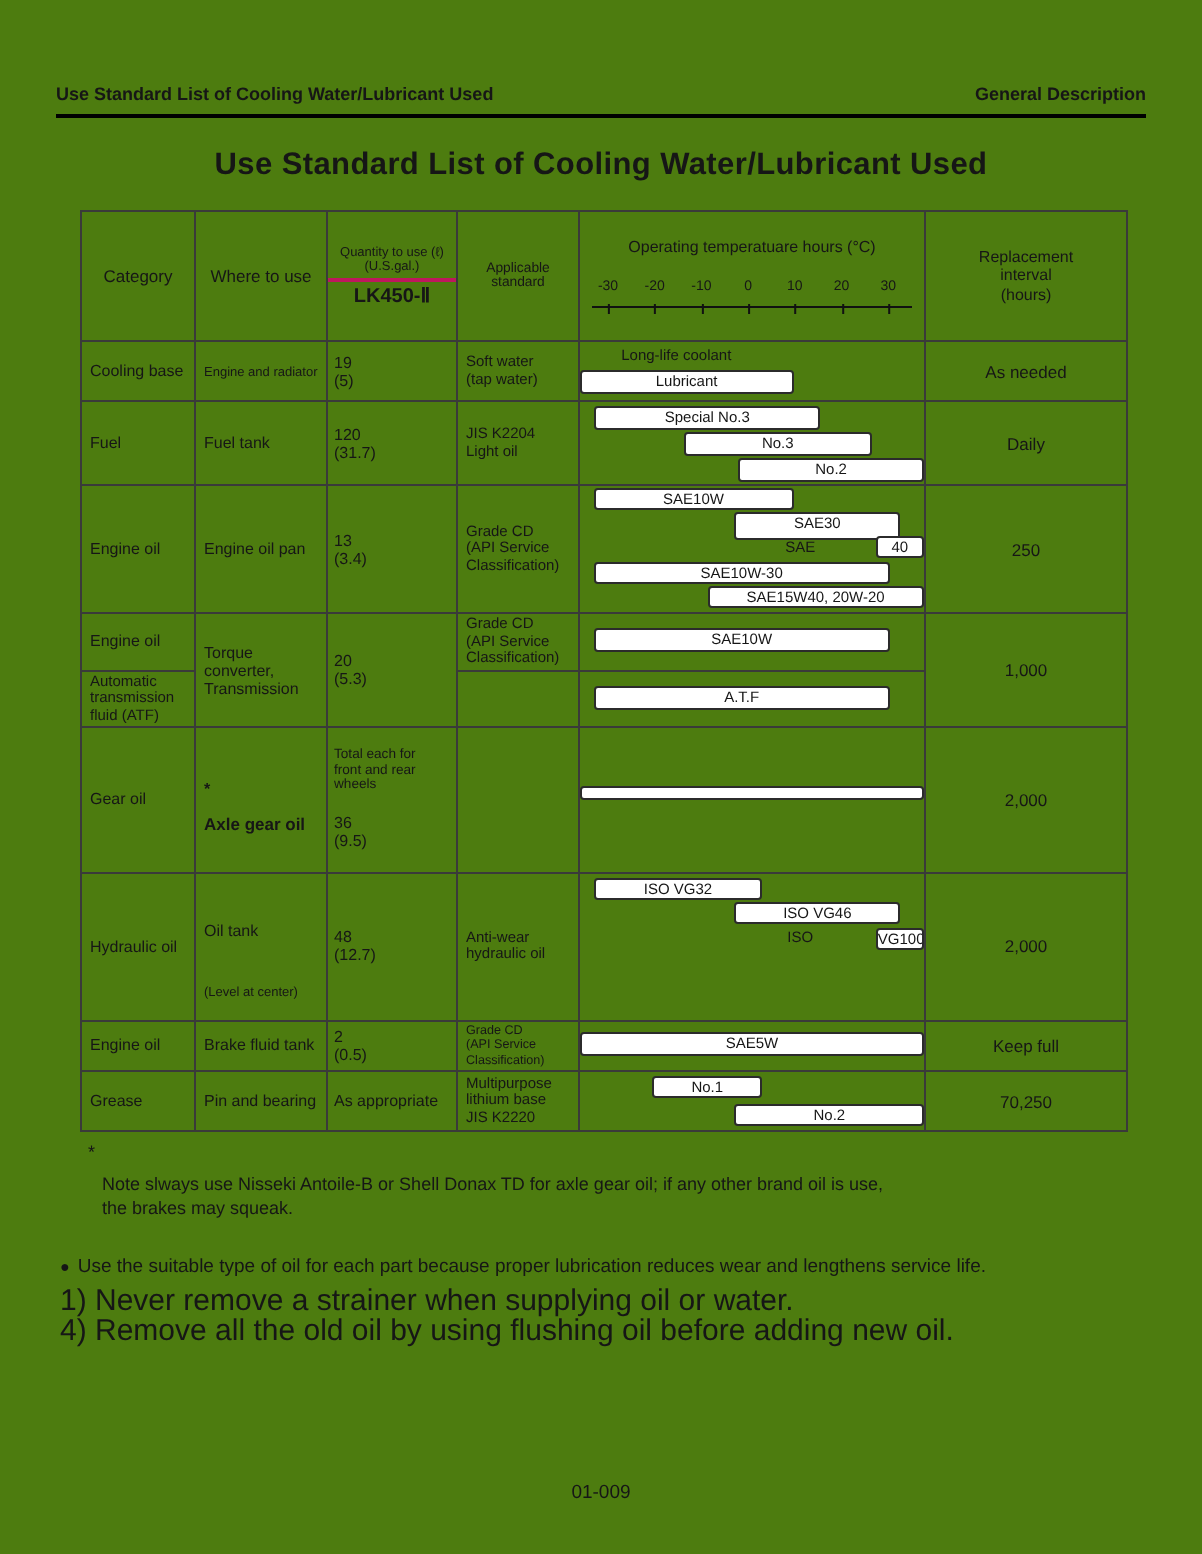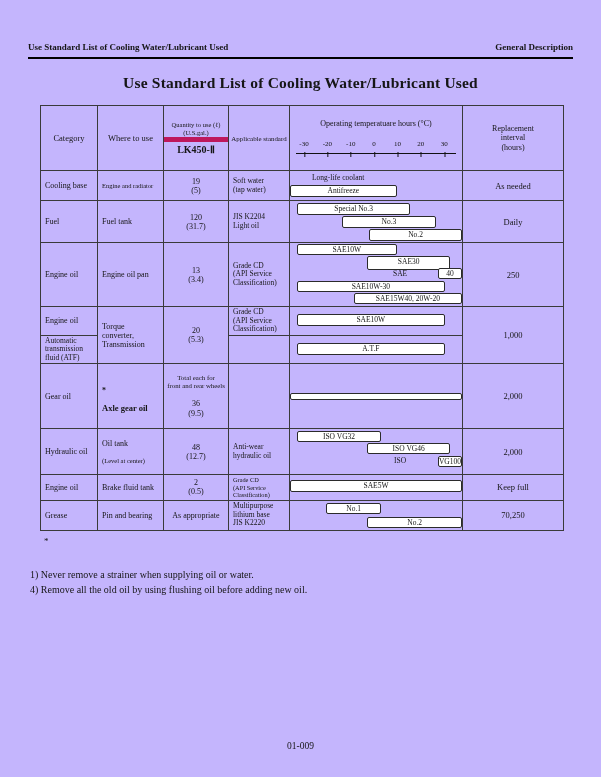--- a/index.html
+++ b/index.html
@@ -1,45 +1,45 @@
 <!DOCTYPE html>
 <html><head>
 <meta charset="utf-8">
 <style>
   html,body{margin:0;padding:0;background:#fff;}
-  .page{position:relative;width:601px;height:777px;background:#c4b5fd;overflow:hidden;
-        font-family:Liberation Serif, serif;color:#161616;}
+  .page{position:relative;width:601px;height:777px;background:#4d7c0f;overflow:hidden;
+        font-family:Liberation Sans, sans-serif;color:#161616;}
   
   .running-header{display:flex;justify-content:space-between;align-items:flex-end;
         margin:0 28px;padding-top:42px;padding-bottom:5px;border-bottom:2px solid #000;
         font-size:9px;font-weight:bold;}
   .title{margin:15px 0 0;text-align:center;font-size:15.5px;font-weight:bold;letter-spacing:.2px;}
   
   .spec-table{margin:13px 0 0 40px;border-collapse:collapse;border:1.5px solid #000;
         table-layout:fixed;width:523px;}
   .spec-table th,.spec-table td{border:1px solid #3a3a3a;white-space:pre-line;
         vertical-align:middle;padding:1px 3px;}
   .spec-table th{font-weight:normal;font-size:8.5px;text-align:center;padding:0;}
   .spec-table td{font-size:8px;}
   .col-cat{text-align:left;padding-left:4px !important;}
   .col-where{text-align:left;padding-left:4px !important;}
-  .col-qty{text-align:center;}
+  .col-qty{}
   .col-std{text-align:left;font-size:7.5px !important;line-height:8.5px;padding-left:4px !important;}
   .col-std.tiny{font-size:6.3px !important;line-height:7.5px;}
   .col-repl{text-align:center;font-size:8.5px !important;}
   .xs{font-size:6.5px;}
-  .cell-line{display:block;}
+  .cell-line{display:block;margin-top:14px;}
   .bold{font-weight:bold;font-size:8.5px;}
   .where-star{display:block;line-height:6px;font-weight:bold;}
   .qty-note{display:block;font-size:6.8px;line-height:7.5px;}
   .qty-val{display:block;font-size:8px;line-height:9.5px;margin-top:1px;}
   
   .qty-head{display:flex;flex-direction:column;height:100%;}
   .qty-top{font-size:6.5px;line-height:7.5px;padding:3px 1px 1px;}
-  .qty-model{margin-top:auto;border-top:5px solid #be185d;font-size:10px;font-weight:bold;line-height:16px;}
+  .qty-model{margin-top:auto;border-top:2px solid #be185d;font-size:10px;font-weight:bold;line-height:16px;}
   th.std-head{font-size:6.9px;}
   th.temp-head{padding:0;vertical-align:top;}
   .temp-label{font-size:8px;padding-top:3px;}
   .ruler{position:relative;height:21px;margin:1px 6px 0;}
   .ruler-line{position:absolute;left:0;right:0;top:14px;border-top:1px solid #111;}
   .tick{position:absolute;top:1px;transform:translateX(-50%);font-size:7px;}
   .tick::after{content:"";position:absolute;left:50%;top:12px;height:5px;border-left:1px solid #111;}
   th.repl-head{font-size:8px;line-height:9.5px;}
   
   .temp-cell{position:relative;padding:0 !important;}
@@ -48,21 +48,21 @@
        white-space:nowrap;overflow:hidden;}
   .bar-text{position:absolute;font-size:7.5px;line-height:12px;height:12px;
        text-align:center;white-space:nowrap;}
   
   .footnote{position:relative;margin:7px 0 0 42px;padding-left:9px;font-size:9px;
        line-height:12.5px;width:505px;white-space:pre-line;}
   .footnote-star{position:absolute;left:2px;top:-3px;font-size:9px;}
   .bullet-line{margin:17px 0 0 30px;font-size:9.5px;}
   .bullet-glyph{font-size:8px;margin-right:4px;}
   .supply-heading{margin:13px 0 0 30px;font-size:10px;font-weight:bold;}
-  .instructions{margin:4px 0 0 30px;font-size:10px;line-height:15.5px;}
+  .instructions{margin:4px 0 0 30px;font-size:15px;line-height:15.5px;}
   .page-footer{position:absolute;top:741px;left:0;right:0;text-align:center;font-size:9.5px;}
 </style>
 </head>
 <body>
 
 <div class="page">
 
   <div class="running-header">
     <span>Use Standard List of Cooling Water/Lubricant Used</span>
     <span>General Description</span>
@@ -112,21 +112,21 @@
 
     <tr style="height:30px">
       <td class="col-cat">Cooling base</td>
       <td class="col-where"><span class="xs">Engine and radiator</span></td>
       <td class="col-qty">19
 (5)</td>
       <td class="col-std">Soft water
 (tap water)</td>
       <td class="temp-cell">
         <div class="bar-text" style="left:0;top:1px;width:56%">Long-life coolant</div>
-        <div class="bar" style="left:0;top:14px;width:62%;height:12px">Antifreeze</div>
+        <div class="bar" style="left:0;top:14px;width:62%;height:12px">Lubricant</div>
       </td>
       <td class="col-repl">As needed</td>
     </tr>
 
     <tr style="height:42px">
       <td class="col-cat">Fuel</td>
       <td class="col-where">Fuel tank</td>
       <td class="col-qty">120
 (31.7)</td>
       <td class="col-std">JIS K2204
@@ -245,23 +245,27 @@
       <td class="temp-cell">
         <div class="bar" style="left:21%;top:2px;width:32%;height:11px">No.1</div>
         <div class="bar" style="left:45%;top:16px;width:55%;height:11px">No.2</div>
       </td>
       <td class="col-repl">70,250</td>
     </tr>
   </tbody>
     </table>
 
   <div class="footnote">
-    <span class="footnote-star">*</span>
-  </div>
-
+    <span class="footnote-star">*</span><span>Note slways use Nisseki Antoile-B or Shell Donax TD for axle gear oil; if any other brand oil is use,
+the brakes may squeak.</span>
+  </div>
+
+  <div class="bullet-line">
+    <span class="bullet-glyph">●</span><span>Use the suitable type of oil for each part because proper lubrication reduces wear and lengthens service life.</span>
+  </div>
 
 
   <div class="instructions">
     <div>1) Never remove a strainer when supplying oil or water.</div>
     <div>4) Remove all the old oil by using flushing oil before adding new oil.</div>
   </div>
 
   <div class="page-footer">01-009</div>
 
 </div>

